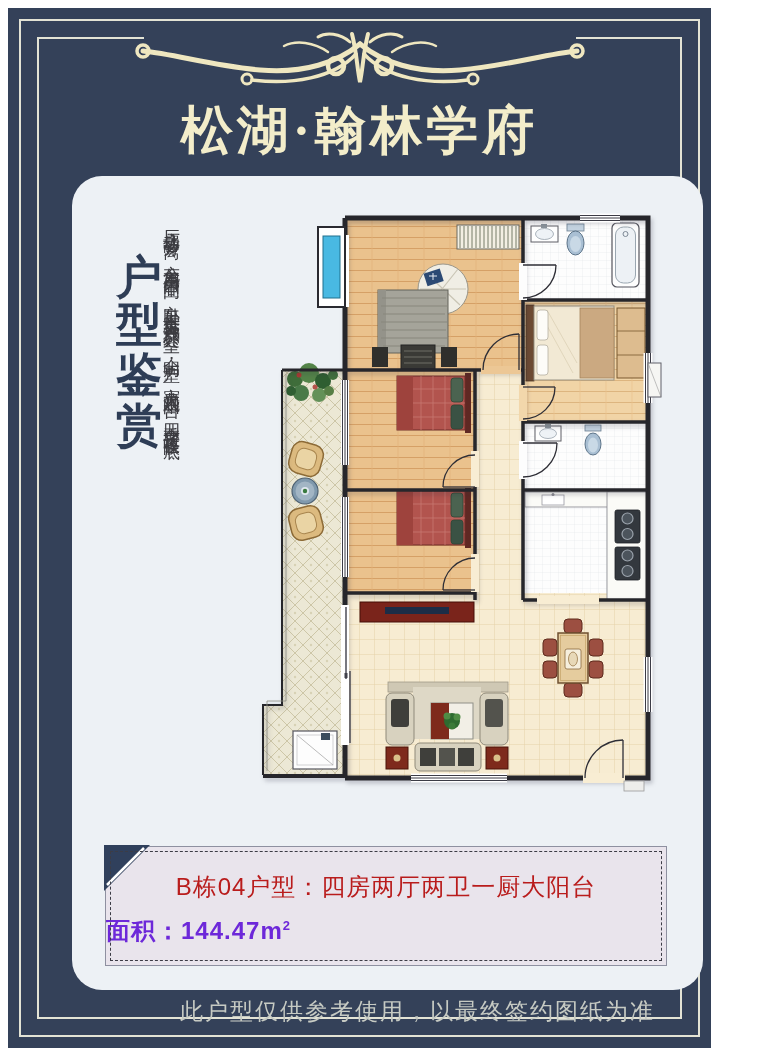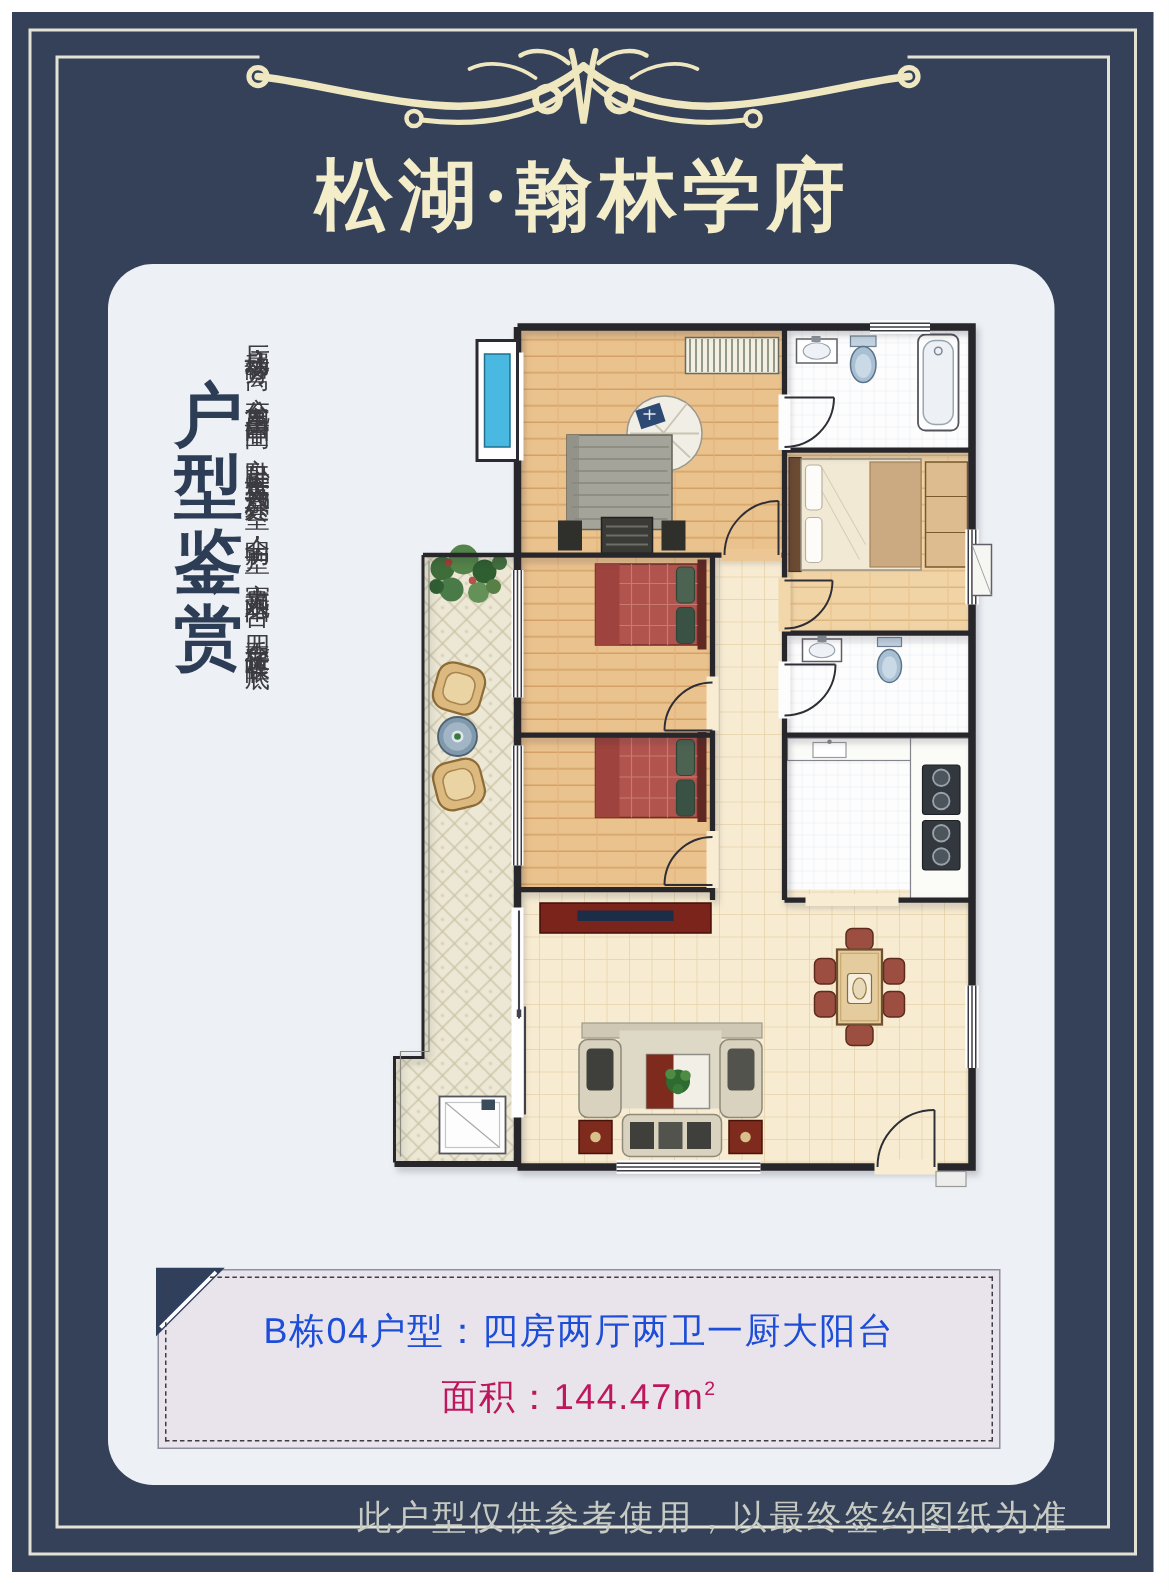--- a/index.html
+++ b/index.html
@@ -1,40 +1,40 @@
 <!DOCTYPE html>
 <html><head>
 <meta charset="utf-8">
 <style>
   html,body{margin:0;padding:0;background:#ffffff;}
   .page{position:relative;width:779px;height:1060px;background:#ffffff;overflow:hidden;
         font-family:"Liberation Sans","DejaVu Sans",sans-serif;}
-  .navy{position:absolute;left:8px;top:8px;width:761px;height:1040px;background:#344159;}
+  .navy{position:absolute;left:8px;top:8px;width:703px;height:1040px;background:#344159;}
   .frame-outer{position:absolute;inset:11px;border:2px solid #e3e3d5;pointer-events:none;}
   .frame-inner{position:absolute;inset:29px;border:2px solid #e3e3d5;pointer-events:none;}
   .ornament{position:absolute;left:50%;top:20px;transform:translateX(-50%);width:460px;height:62px;}
   .title{position:absolute;top:88px;left:0;width:100%;text-align:center;
          font-family:"Liberation Serif","DejaVu Serif",serif;font-weight:bold;
          font-size:52px;color:#f3edca;letter-spacing:4px;}
   .card{position:absolute;left:64px;top:168px;width:631px;height:814px;
         background:#edf1f5;border-radius:30px;}
   .v-title{position:absolute;left:36px;top:38px;writing-mode:vertical-rl;text-orientation:upright;
            font-family:"Liberation Serif","DejaVu Serif",serif;font-weight:bold;
            font-size:46px;letter-spacing:50px;color:#2e3d56;}
   .v-desc{position:absolute;left:88px;top:40px;height:436px;writing-mode:vertical-rl;text-orientation:upright;
           font-family:"Liberation Serif","DejaVu Serif",serif;
           font-size:17px;letter-spacing:2.6px;line-height:23px;color:#3b3b40;}
   .floorplan{position:absolute;left:183px;top:29px;}
   .walls{filter:drop-shadow(2px 3px 2px rgba(40,40,60,0.25));}
   .info-panel{position:absolute;left:33px;top:670px;width:562px;height:120px;
               background:#e9e4ec;border:1px solid #8e90a0;box-sizing:border-box;}
   .info-panel::after{content:"";position:absolute;inset:4px;border:1px dashed #3c3c46;pointer-events:none;}
   .corner-fold{position:absolute;left:-2px;top:-2px;width:46px;height:46px;}
-  .info-line1{margin-top:24px;text-align:center;font-size:24px;color:#1d4ed8;letter-spacing:1px;}
-  .info-line2{margin-top:12px;text-align:center;font-size:24px;color:#be185d;letter-spacing:1px;}
+  .info-line1{margin-top:24px;text-align:center;font-size:24px;color:#b91c1c;letter-spacing:1px;}
+  .info-line2{margin-top:12px;font-size:24px;color:#6d28d9;letter-spacing:1px;font-weight:bold;}
   .info-line2 sup{font-size:13px;}
   .disclaimer{position:absolute;right:56px;top:988px;font-family:"Liberation Serif","DejaVu Serif",serif;
               font-size:23px;letter-spacing:2px;color:#c6cac3;}
 </style>
 </head>
 <body>
 
 <div class="page">
   <div class="navy">
     <div class="frame-outer"></div>

